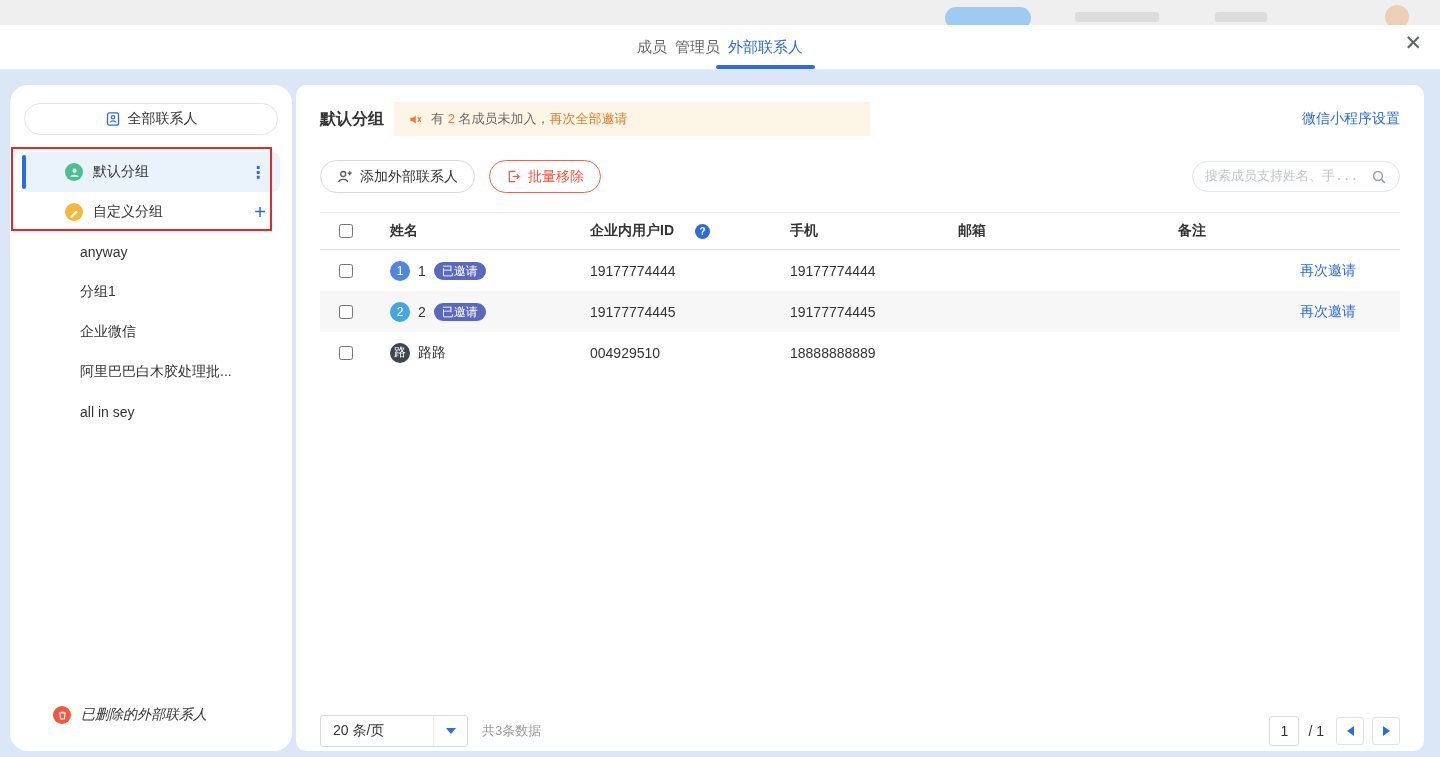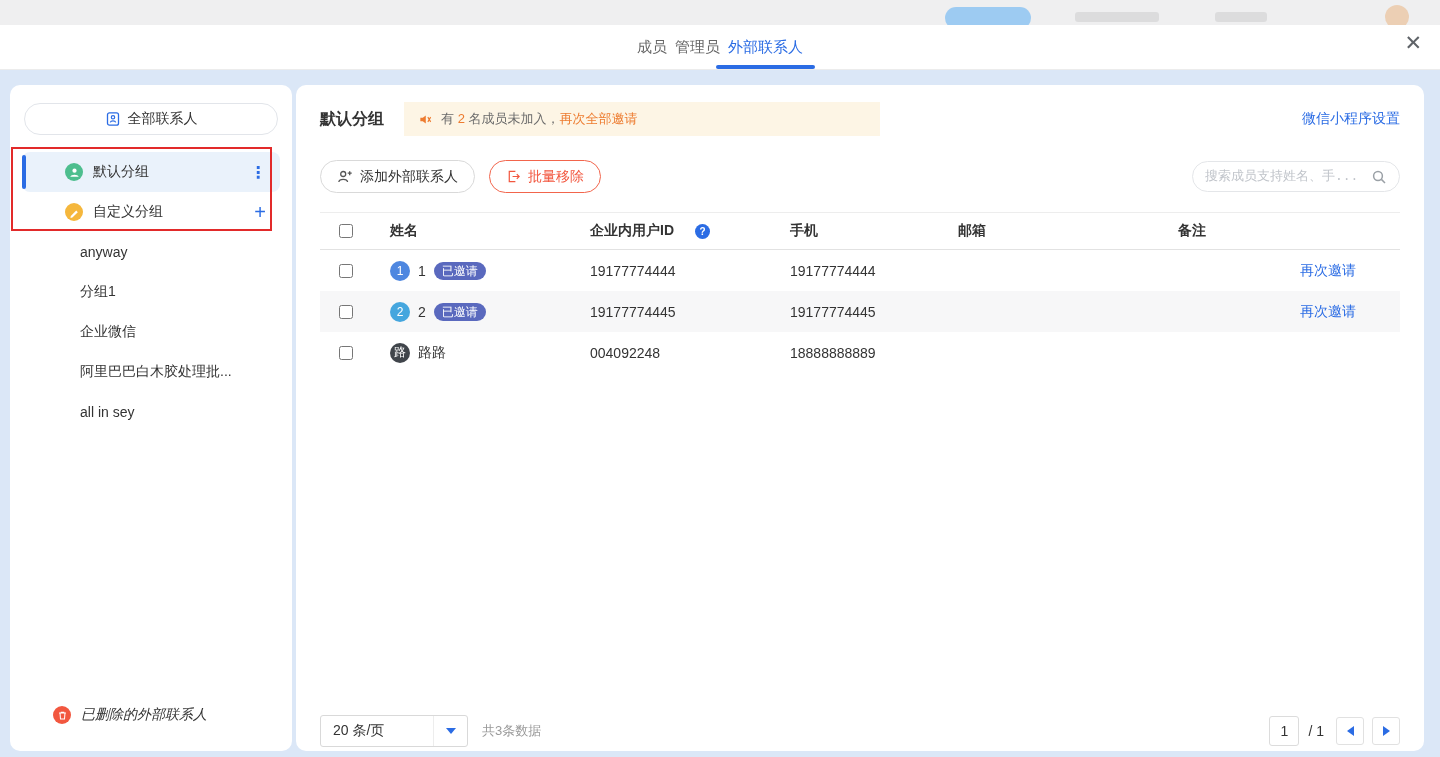--- a/index.html
+++ b/index.html
@@ -20,21 +20,21 @@
   .tab { display:flex; align-items:center; font-size:15px; color:#666; cursor:pointer; position:relative; padding:0 4px; }
   .tab.active { color:#2b6ce4; }
   .tab.active::after { content:""; position:absolute; left:-8px; right:-8px; bottom:0; height:4px;
     background:#2b6ce4; border-radius:2px; }
   .close-x { position:absolute; top:32px; right:18px; font-size:21px; color:#5f6368; cursor:pointer; line-height:1; }
 
   
   .page { position:absolute; top:70px; left:0; right:0; bottom:0; background:#dbe7f7; }
 
   
-  .sidebar { position:absolute; left:10px; top:15px; width:282px; bottom:6px; background:#fff; border-radius:10px; }
+  .sidebar { position:absolute; left:10px; top:15px; width:282px; bottom:6px; background:#fff; border-radius:18px; }
   .all-contacts { margin:18px 14px 0; height:32px; border:1px solid #e2e5ea; border-radius:16px;
     display:flex; align-items:center; justify-content:center; gap:7px; font-size:14px; color:#333; cursor:pointer; background:#fff; }
   .side-list { margin-top:17px; }
   .side-item { margin:0 12px; height:40px; border-radius:8px; display:flex; align-items:center;
     font-size:14px; color:#333; cursor:pointer; position:relative; }
   .side-item.selected { background:#eaf2fb; }
   .side-item.selected .active-bar { position:absolute; left:0; top:3px; bottom:3px; width:4px; background:#2b6ce4; border-radius:2px; }
   .g-icon { width:18px; height:18px; border-radius:50%; margin-left:43px; margin-right:10px;
     display:flex; align-items:center; justify-content:center; flex:none; }
   .g-icon.green { background:#4dbe8e; }
@@ -48,21 +48,21 @@
     align-items:center; font-size:14px; color:#333; cursor:pointer;font-style:italic; }
   .deleted-row .g-icon { margin-left:31px; }
   .annotation-box { position:absolute; left:11px; top:77px; width:261px; height:84px;
     border:2px solid #e22a2a; pointer-events:none; z-index:5; }
 
   
   .main { position:absolute; left:296px; right:16px; top:15px; bottom:6px; background:#fff;
     border-radius:10px; padding:0 24px; }
   .hdr { padding-top:17px; display:flex; align-items:center; }
   .page-title { font-size:16px; font-weight:bold; color:#333; }
-  .banner { margin-left:20px; width:476px; height:34px; background:#fdf5e5; display:flex;
+  .banner { margin-left:10px; width:476px; height:34px; background:#fdf5e5; display:flex;
     align-items:center; padding:0 14px; gap:8px; font-size:13px; color:#6b6b6b; }
   .banner .num { color:#ed7b2f; }
   .banner .blink { color:#ed7b2f; cursor:pointer; }
   .hdr .spacer, .toolbar .spacer { flex:1; }
   .mp-link { font-size:14px; color:#2b6ce4; cursor:pointer; }
 
   .toolbar { margin-top:24px; display:flex; align-items:center; }
   .btn { height:33px; border-radius:17px; background:#fff; display:flex; align-items:center;
     gap:7px; padding:4px 16px; font-size:14px; cursor:pointer; }
   .btn-add { border:1px solid #d9d9d9; color:#333; }
@@ -283,21 +283,21 @@
 
         <div class="trow">
           <div class="cb-cell">
               <input type="checkbox" style="">
             </div>
           <div class="name-cell">
             <span class="avatar" style="background-color: rgb(64, 69, 75);">路</span>
             <span class="rname">路路</span>
 
           </div>
-          <div>004092248</div>
+          <div>004929510</div>
           <div>18888888889</div>
           <div></div>
           <div></div>
 
         </div>
       </div>
     </div>
 
     <div class="footer">
       <div class="pagesize">

